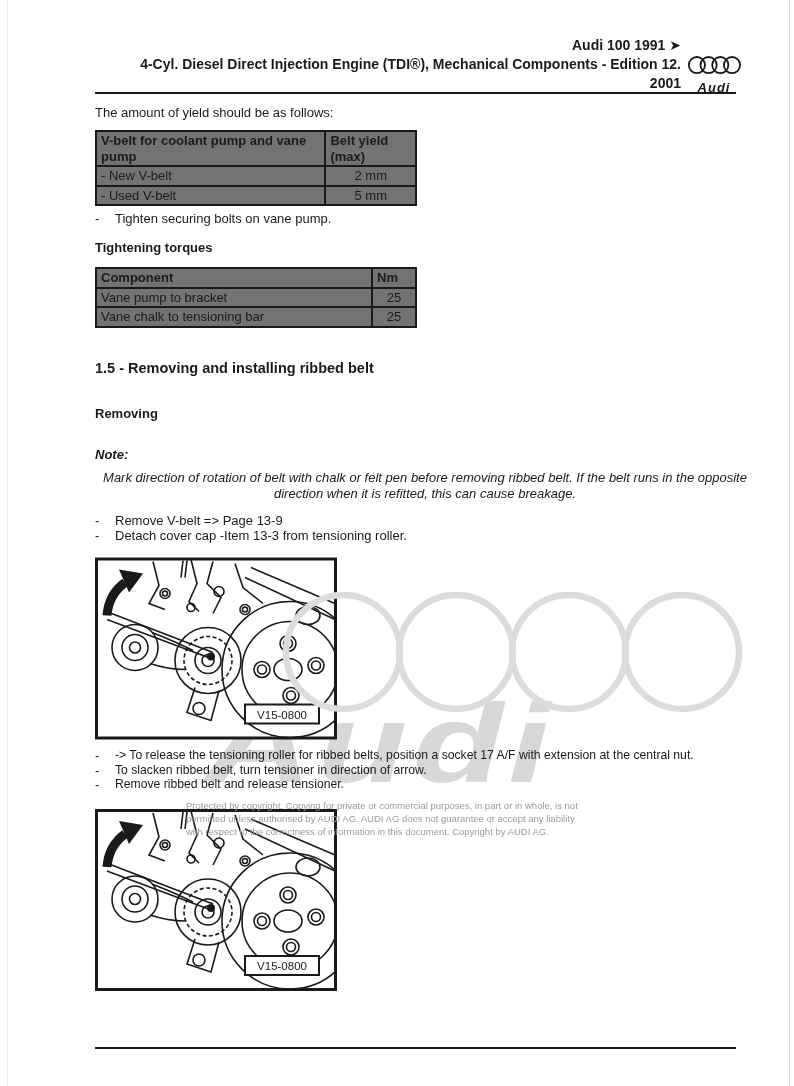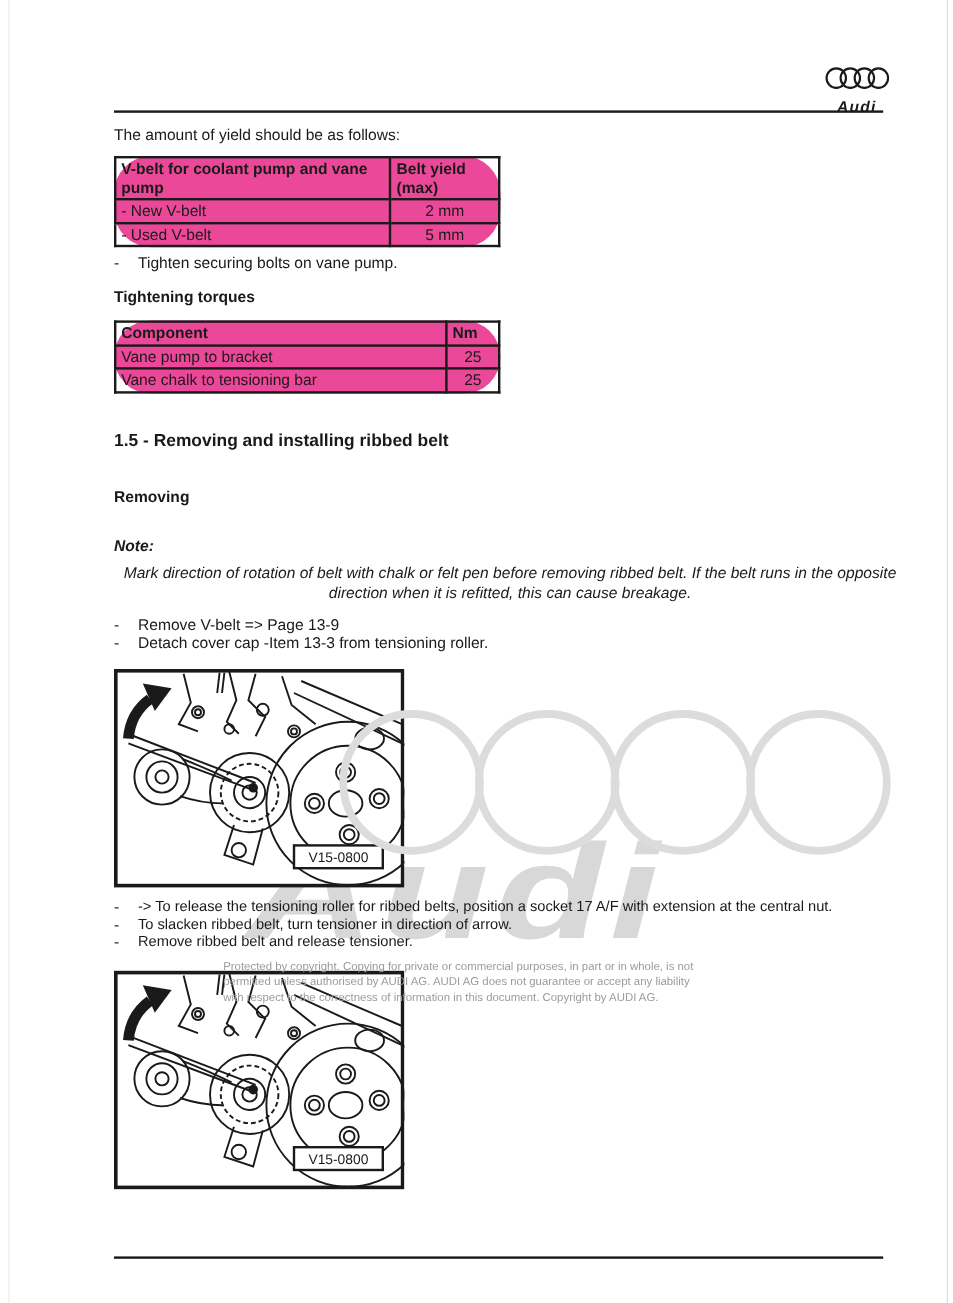--- a/index.html
+++ b/index.html
@@ -14,21 +14,21 @@
                font-weight:bold; font-size:14px; line-height:19px; white-space:nowrap; }
   .audi-logo { position:absolute; left:687px; top:55px; width:54px; text-align:center; }
   .audi-logo .logo-word { font-weight:bold; font-style:italic; font-size:13px; letter-spacing:1px; margin-top:-1px; }
   .hdr-rule { position:absolute; left:95px; top:92px; width:641px; height:2px; background:#1a1a1a; }
 
   .abs { position:absolute; }
   .body-text { font-size:13px; line-height:15.5px; }
   .bold { font-weight:bold; }
   .ital { font-style:italic;text-align:center; }
 
-  table.man { border-collapse:collapse; background:#ec4899;border-radius:31px; }
+  table.man { border-collapse:collapse; background:#737373; }
   table.man th, table.man td { border:2px solid #1a1a1a; font-size:13px; line-height:15.5px;
                                padding:1px 4px; vertical-align:top; text-align:left; }
   table.man th { font-weight:bold; }
   td.num, th.numh { text-align:center; }
   table.man td.num { text-align:center; }
 
   .dash-row { position:absolute; left:95px; }
   .dash-row .dash { position:absolute; left:0; top:0; }
   .dash-row .txt  { position:absolute; left:20px; top:0; white-space:nowrap; }
 
@@ -115,20 +115,25 @@
   </defs>
 </svg>
 
 <div class="page">
 
   <div class="edge-line-left"></div>
   <div class="edge-line-right"></div>
 
   <div class="script-wm">Audi</div>
 
+  <div class="hdr-block content-z abs">
+    <div>Audi 100 1991 ➤</div>
+    <div>4-Cyl. Diesel Direct Injection Engine (TDI®), Mechanical Components - Edition 12.</div>
+    <div>2001</div>
+  </div>
   <div class="audi-logo">
     <svg width="54" height="22" viewBox="0 0 60 24">
       <g fill="none" stroke="#1a1a1a" stroke-width="2">
         <circle cx="11" cy="11" r="9"></circle>
           <circle cx="24" cy="11" r="9"></circle>
         <circle cx="37" cy="11" r="9"></circle>
           <circle cx="50" cy="11" r="9"></circle>
       </g>
     </svg>
     <div class="logo-word">Audi</div>

